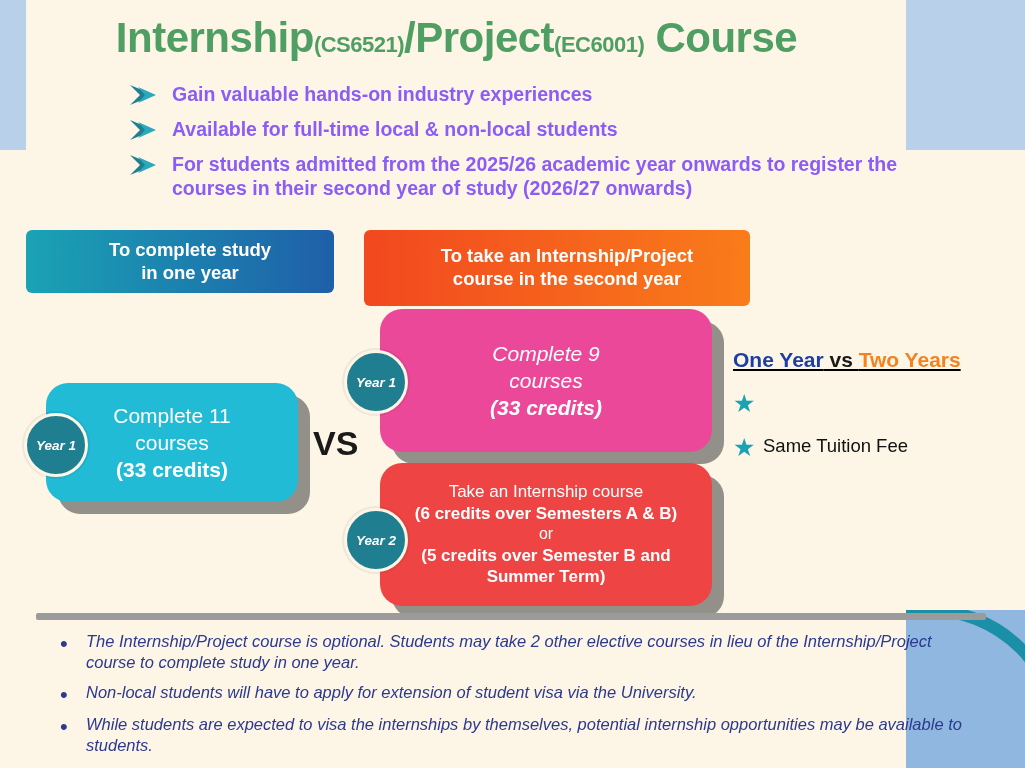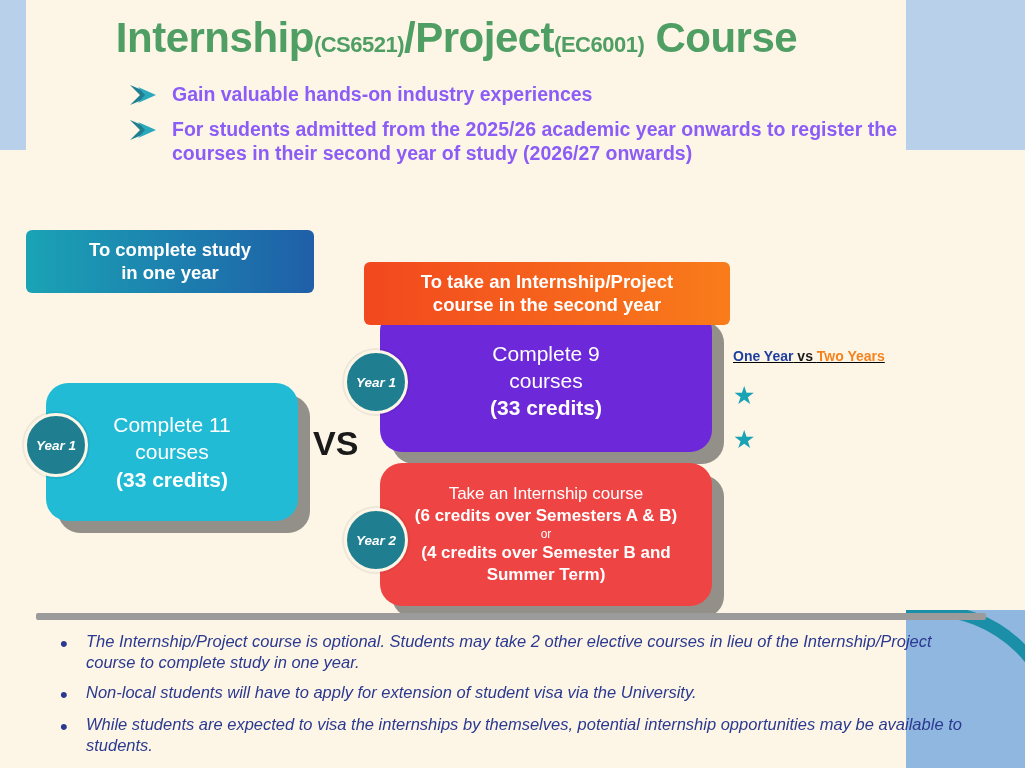--- a/index.html
+++ b/index.html
@@ -84,47 +84,47 @@
     font-size:19.5px; font-weight:bold; color:#8b5cf6; line-height:1.24;
     max-width:800px;
   }
 
   
   .chip {
     position:absolute; z-index:6;
     border-radius:6px;
     color:#fff; font-size:18.5px; font-weight:bold;
     display:flex; align-items:center; justify-content:center;
-    text-align:center; line-height:1.22;
+    text-align:center; line-height:1.22;padding-left:20px;
   }
   #chip-one {
     left:26px; top:230px; width:288px; height:63px;
     background:linear-gradient(90deg,#1aa3b5 0%, #1f5fa8 100%);
   }
   #chip-two {
-    left:364px; top:230px; width:366px; height:63px;
+    left:364px; top:230px; width:366px; height:76px;
     background:linear-gradient(90deg,#f2481f 0%, #f97c1a 100%);
-    margin-top:32px;
   }
 
   
   .rbox {
     position:absolute; z-index:5;
     border-radius:22px;
     box-shadow:12px 12px 0 rgba(60,60,60,.55);
     display:flex; align-items:center; justify-content:center;
     text-align:center; color:#fff;
   }
   #box-left {
-    left:46px; top:383px; width:252px; height:138px;
+    left:46px; top:383px; width:252px; height:119px;
     background:#21bbd6;
   }
   #box-r1 {
     left:380px; top:309px; width:332px; height:143px;
-    background:#6d28d9;
+    background:#ec4899;
+    font-style:italic;
   }
   #box-r2 {
     left:380px; top:463px; width:332px; height:143px;
     background:#ef4444;
   }
   .rbox-inner { font-size:21px; line-height:1.3; padding:0 14px; }
   .rbox-inner .b { font-weight:bold; }
   .small-l { font-size:17px; line-height:1.28; }
   .small-l .b { font-weight:bold; }
 
@@ -142,21 +142,21 @@
   #badge-y2 { left:344px; top:508px; }
 
   #vs-label {
     position:absolute; left:313px; top:424px; z-index:8;
     font-size:34px; font-weight:bold; color:#1a1a1a; font-style:normal;
   }
 
   
   #right-col { position:absolute; left:733px; top:348px; width:288px; z-index:6; }
   #right-title {
-    font-size:14px; font-weight:bold; text-decoration:underline;
+    font-size:21px; font-weight:bold; text-decoration:underline;
     white-space:nowrap;
   }
   #right-title .a { color:#1f3fa0; }
   #right-title .b { color:#1a1a1a; }
   #right-title .c { color:#f4831f; }
   .star-row { display:flex; align-items:flex-start; margin-top:18px; }
   .star {
     flex:0 0 30px; font-size:25px; color:#1aa3b5; line-height:1;
     margin-top:1px;
   }
@@ -208,20 +208,29 @@
       </span>
       <span class="tb-text">Gain valuable hands-on industry experiences</span>
     </div>
     <div class="tb-row">
       <span class="tb-arrow">
         <svg width="40" height="22" viewBox="0 0 40 22">
           <path d="M2 1 L26 11 L2 21 L12 11 Z" fill="#1f7f91"></path>
           <path d="M10 3 L28 11 L10 19 L17 11 Z" fill="#2aa9bd"></path>
         </svg>
       </span>
+      <span class="tb-text">Available for full-time local &amp; non-local students</span>
+    </div>
+    <div class="tb-row">
+      <span class="tb-arrow">
+        <svg width="40" height="22" viewBox="0 0 40 22">
+          <path d="M2 1 L26 11 L2 21 L12 11 Z" fill="#1f7f91"></path>
+          <path d="M10 3 L28 11 L10 19 L17 11 Z" fill="#2aa9bd"></path>
+        </svg>
+      </span>
       <span class="tb-text">For students admitted from the 2025/26 academic year onwards to register the courses in their second year of study (2026/27 onwards)</span>
     </div>
   </div>
 
   <div class="chip" id="chip-one">
     <span style="white-space:pre-line">To complete study
 in one year</span>
   </div>
   <div class="chip" id="chip-two">
     <span style="white-space:pre-line">To take an Internship/Project
@@ -245,36 +254,37 @@
       <div>courses</div>
       <div class="b">(33 credits)</div>
     </div>
   </div>
   <div class="year-badge" id="badge-y1">Year 1</div>
 
   <div class="rbox" id="box-r2">
     <div class="small-l">
       <div>Take an Internship course</div>
       <div class="b">(6 credits over Semesters A &amp; B)</div>
-      <div style="font-size:12px">or</div>
-      <div class="b">(4 credits over Semester B and</div>
+      <div style="font-size:16px">or</div>
+      <div class="b">(5 credits over Semester B and</div>
       <div class="b">Summer Term)</div>
     </div>
   </div>
   <div class="year-badge" id="badge-y2">Year 2</div>
 
   <div id="right-col">
     <div id="right-title">
       <span class="a">One Year</span><span class="b"> vs </span><span class="c">Two Years</span>
     </div>
     <div class="star-row">
       <span class="star">★</span>
     </div>
     <div class="star-row">
       <span class="star">★</span>
+      <span class="star-text">Same Tuition Fee</span>
     </div>
   </div>
 
   <div id="divider"></div>
 
   <div id="footnotes">
     <div class="fn-row">
       <span class="fn-dot">•</span>
       <span class="fn-text">The Internship/Project course is optional. Students may take 2 other elective courses in lieu of the Internship/Project course to complete study in one year.</span>
     </div>

